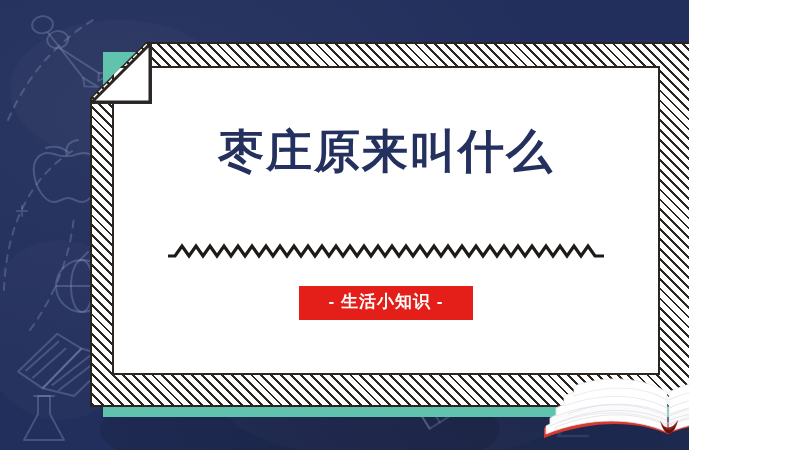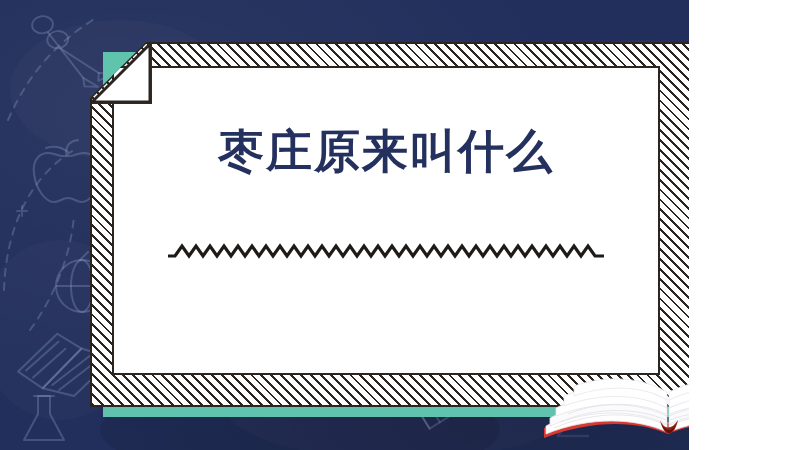--- a/index.html
+++ b/index.html
@@ -247,20 +247,21 @@
     <svg class="zigzag" viewBox="0 0 436 22" width="436" height="22" preserveAspectRatio="none">
       <polyline fill="none" stroke="#1d1a17" stroke-width="3.2" stroke-linejoin="miter" stroke-linecap="butt" points="0,16 7,16 14,6 21,16 28,6 35,16 42,6 49,16 56,6 63,16 70,6 77,16
                 84,6 91,16 98,6 105,16 112,6 119,16 126,6 133,16 140,6 147,16
                 154,6 161,16 168,6 175,16 182,6 189,16 196,6 203,16 210,6 217,16
                 224,6 231,16 238,6 245,16 252,6 259,16 266,6 273,16 280,6 287,16
                 294,6 301,16 308,6 315,16 322,6 329,16 336,6 343,16 350,6 357,16
                 364,6 371,16 378,6 385,16 392,6 399,16 406,6 413,16 420,6 427,16
                 436,16"></polyline>
     </svg>
 
+    <div class="badge">- 生活小知识 -</div>
   </div>
 
   <svg class="book" viewBox="0 0 262 90" width="262" height="90">
 
     <path d="M4 66 C50 46 96 48 128 62 C160 48 208 46 256 66
              L256 76 C208 58 160 58 128 72 C96 58 50 58 4 76 Z" fill="#d8382f"></path>
 
     <path d="M6 64 C50 40 96 44 127 60 L127 70 C96 56 50 54 6 72 Z" fill="#ffffff" stroke="#e2e2e6" stroke-width="0.8"></path>
     <path d="M10 56 C52 34 96 38 127 54 L127 62 C96 48 52 46 10 64 Z" fill="#fbfbfd" stroke="#e4e4e8" stroke-width="0.8"></path>
     <path d="M16 46 C56 26 98 30 127 46 L127 54 C98 40 56 38 16 54 Z" fill="#ffffff" stroke="#e4e4e8" stroke-width="0.8"></path>

